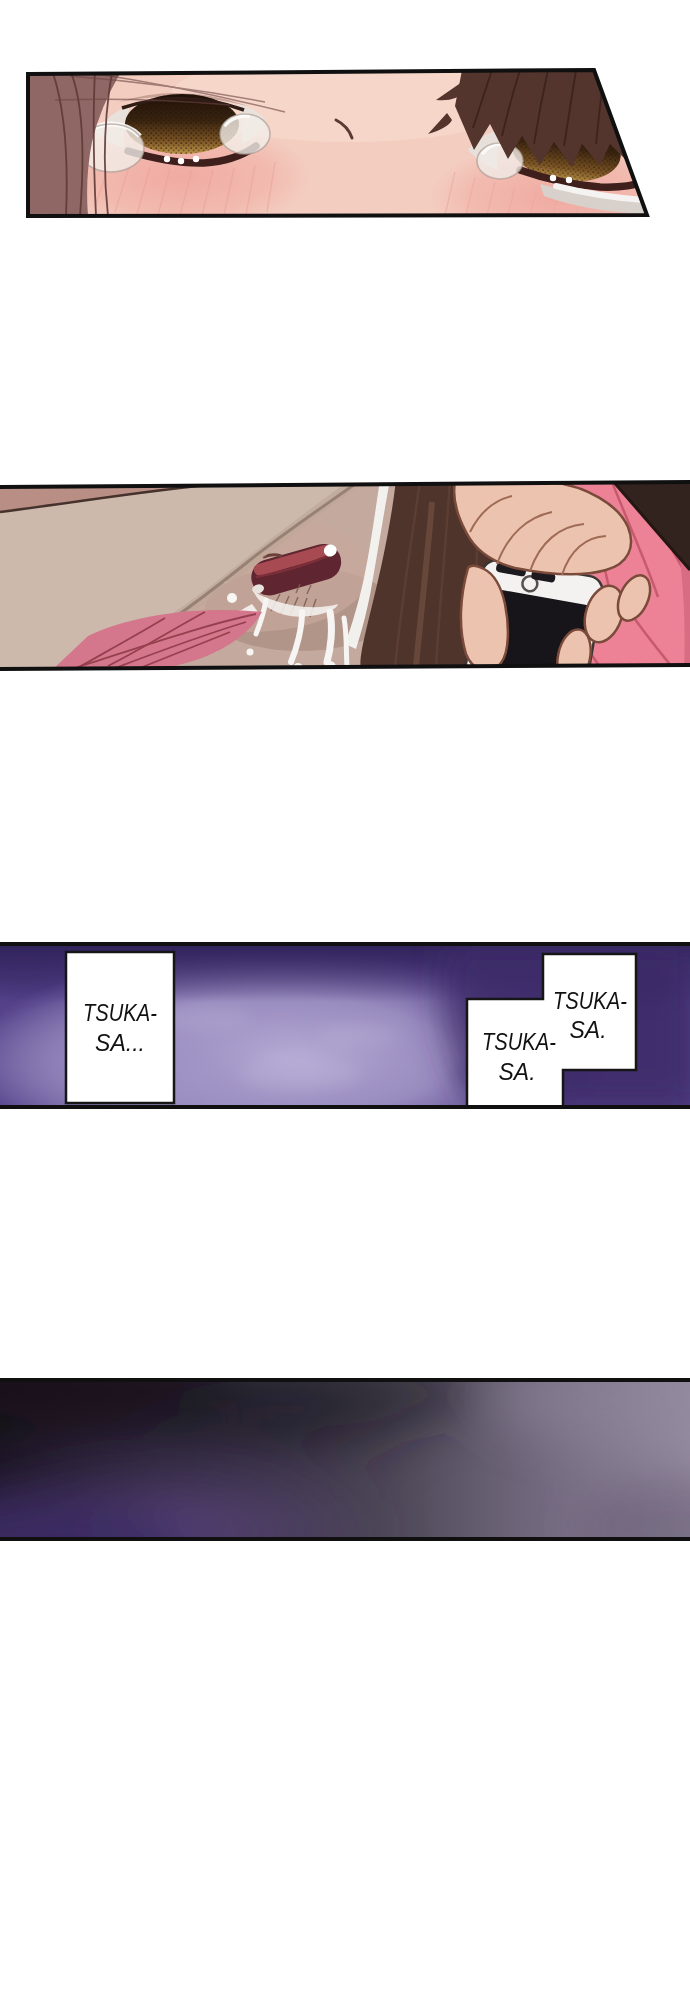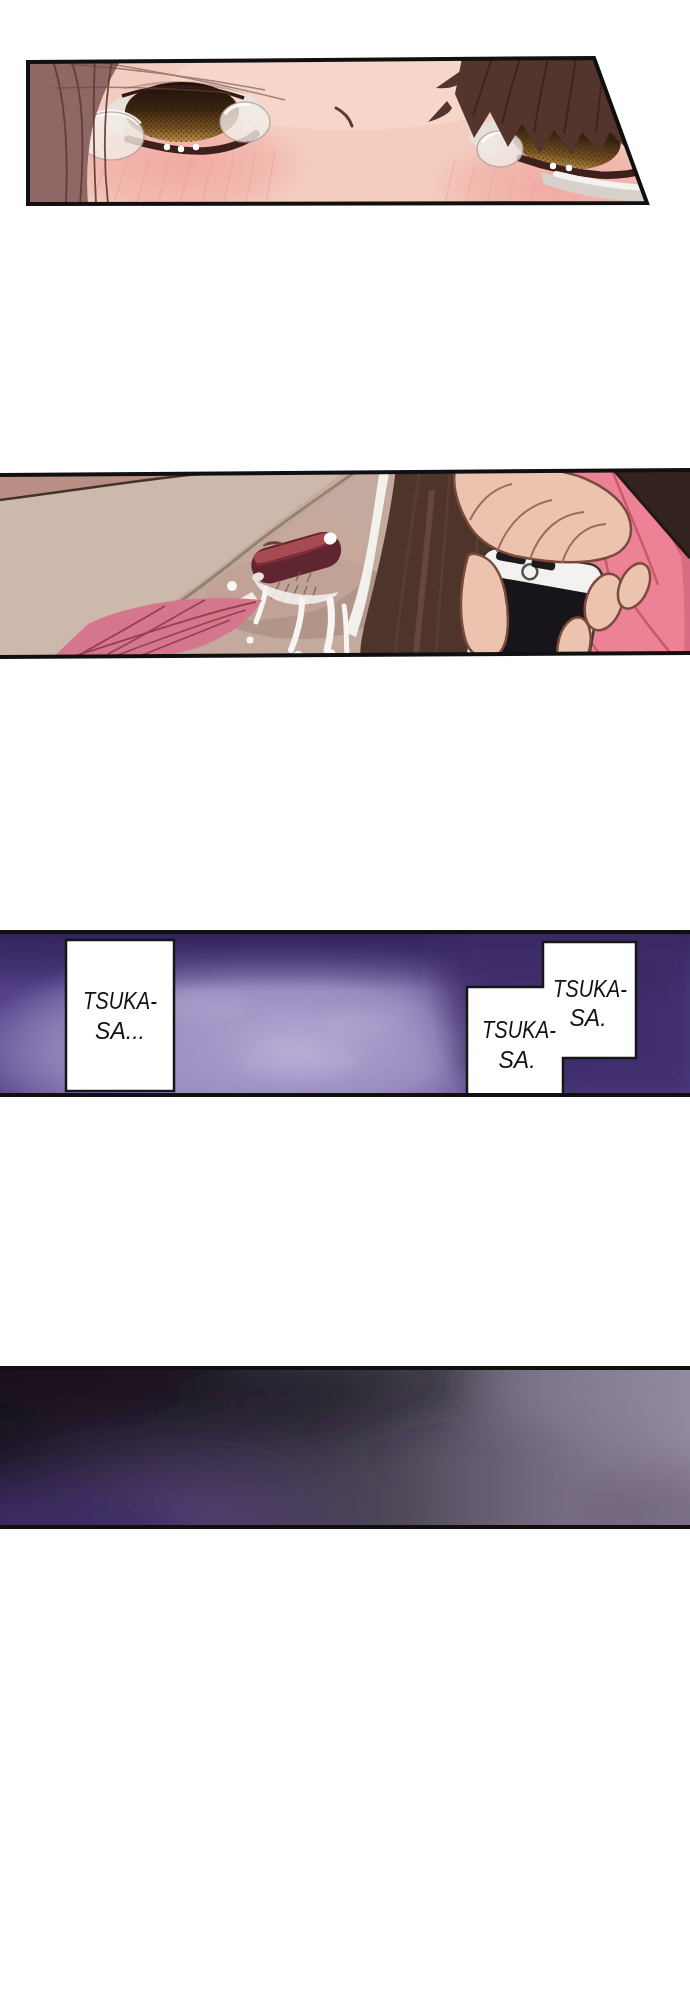--- a/index.html
+++ b/index.html
@@ -1,16 +1,16 @@
 <!DOCTYPE html>
 <html><head>
 <meta charset="utf-8">
 <style>
 html,body{margin:0;padding:0;background:#ffffff;}
-#page{position:relative;width:690px;height:1756px;background:#ffffff;overflow:hidden;font-family:"Liberation Sans",sans-serif;}
+#page{position:relative;width:690px;height:1756px;background:#ffffff;overflow:hidden;font-family:"Liberation Sans",sans-serif;margin-top:12px;}
 .p{position:absolute;}
 </style>
 </head>
 <body>
 <div id="page">
 
 <svg class="p" style="left:0;top:40px" width="690" height="180" viewBox="0 40 690 180">
 <defs>
 <clipPath id="c1">
           <polygon points="28,62 594,58 647,203 28,204"></polygon>

